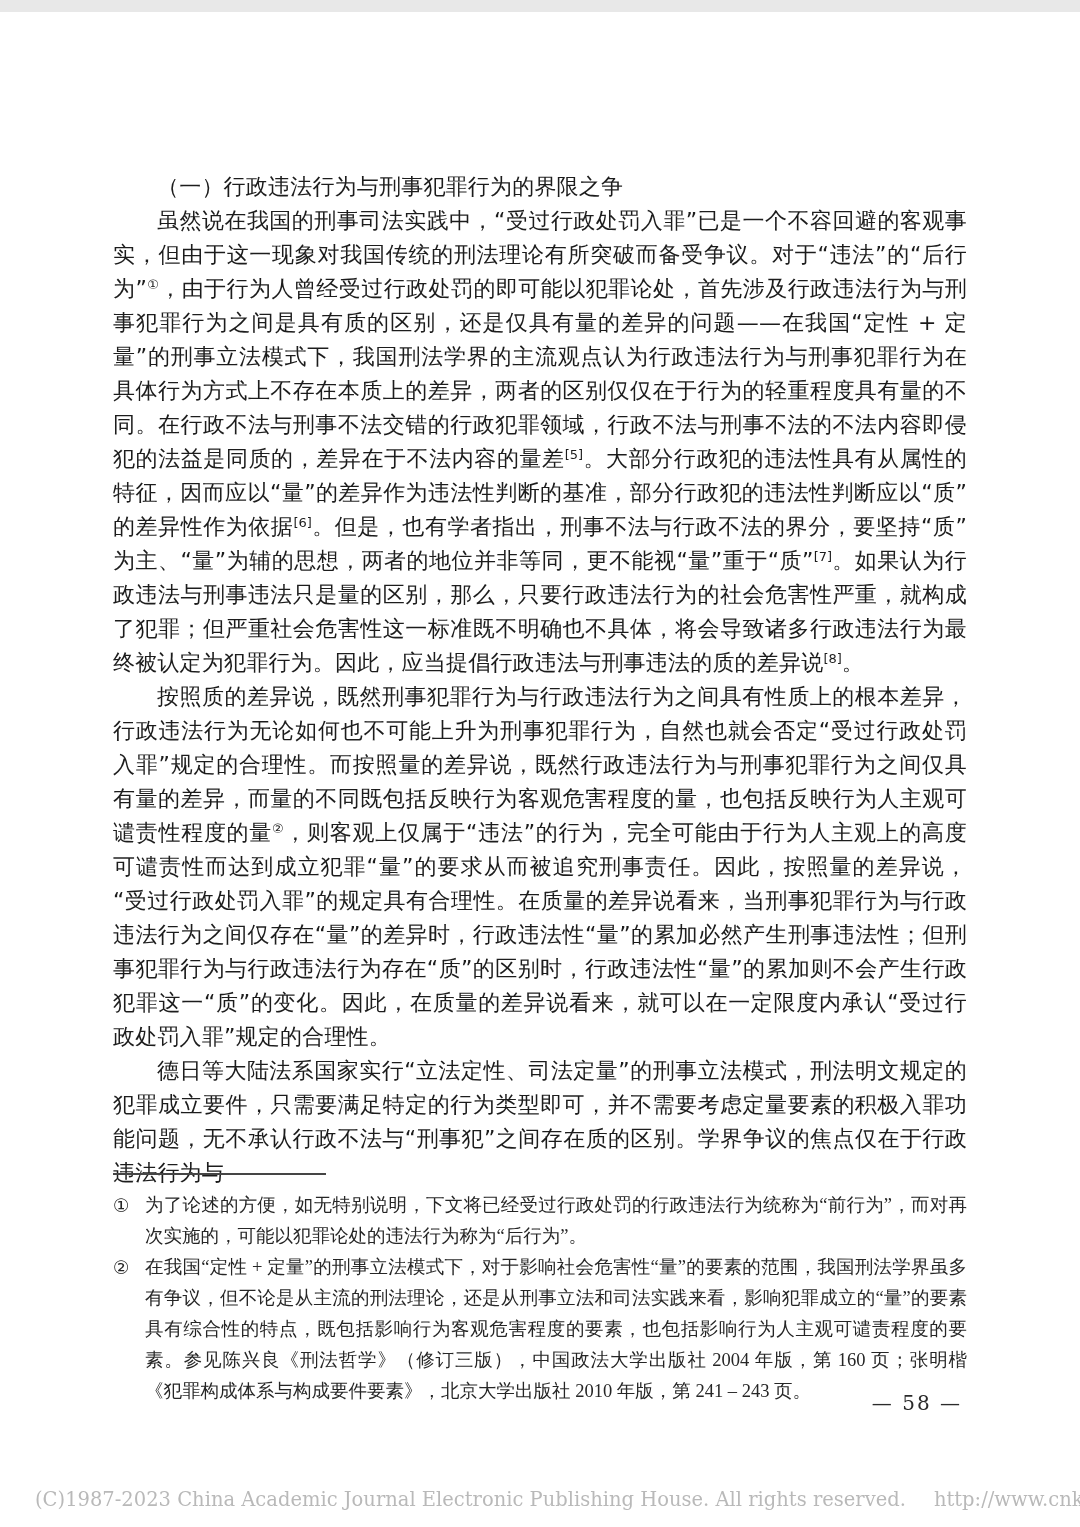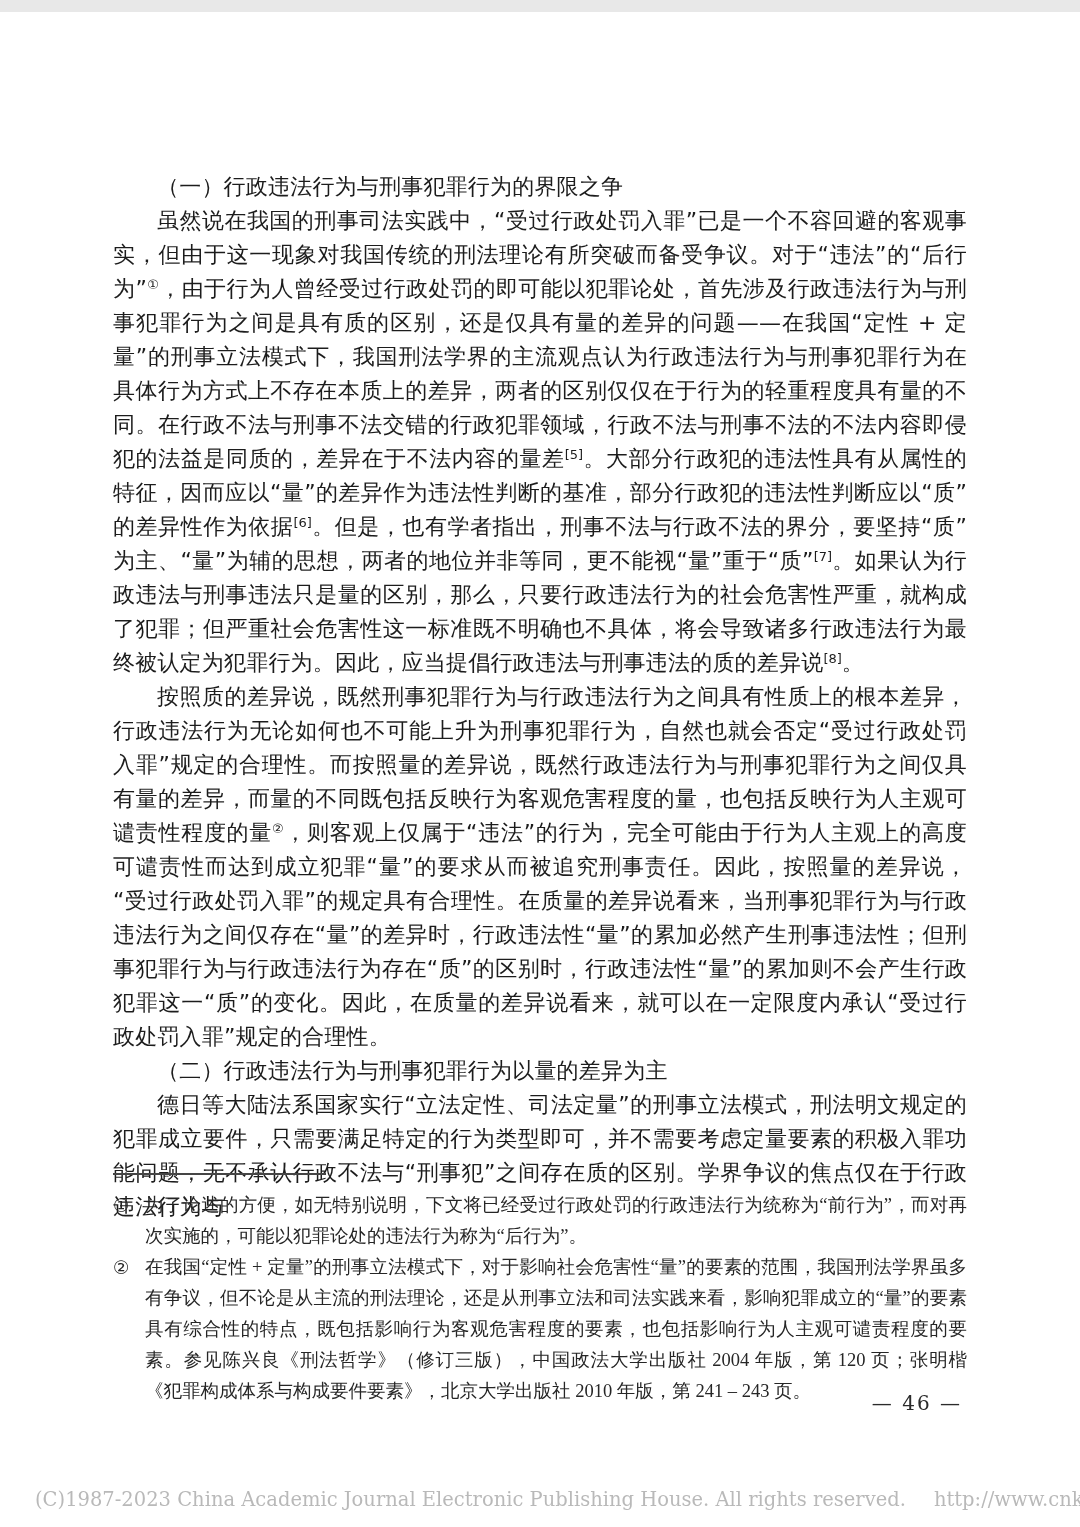--- a/index.html
+++ b/index.html
@@ -54,35 +54,34 @@
   .footer .footer-url{margin-left:28px;}
 </style>
 </head>
 <body>
 
 <div class="page">
   <main class="content">
       <div class="sec-heading">（一）行政违法行为与刑事犯罪行为的界限之争</div>
       <div class="para">虽然说在我国的刑事司法实践中，“受过行政处罚入罪”已是一个不容回避的客观事实，但由于这一现象对我国传统的刑法理论有所突破而备受争议。对于“违法”的“后行为”<sup class="cite">①</sup>，由于行为人曾经受过行政处罚的即可能以犯罪论处，首先涉及行政违法行为与刑事犯罪行为之间是具有质的区别，还是仅具有量的差异的问题——在我国“定性 + 定量”的刑事立法模式下，我国刑法学界的主流观点认为行政违法行为与刑事犯罪行为在具体行为方式上不存在本质上的差异，两者的区别仅仅在于行为的轻重程度具有量的不同。在行政不法与刑事不法交错的行政犯罪领域，行政不法与刑事不法的不法内容即侵犯的法益是同质的，差异在于不法内容的量差<sup class="cite">[5]</sup>。大部分行政犯的违法性具有从属性的特征，因而应以“量”的差异作为违法性判断的基准，部分行政犯的违法性判断应以“质”的差异性作为依据<sup class="cite">[6]</sup>。但是，也有学者指出，刑事不法与行政不法的界分，要坚持“质”为主、“量”为辅的思想，两者的地位并非等同，更不能视“量”重于“质”<sup class="cite">[7]</sup>。如果认为行政违法与刑事违法只是量的区别，那么，只要行政违法行为的社会危害性严重，就构成了犯罪；但严重社会危害性这一标准既不明确也不具体，将会导致诸多行政违法行为最终被认定为犯罪行为。因此，应当提倡行政违法与刑事违法的质的差异说<sup class="cite">[8]</sup>。</div>
       <div class="para">按照质的差异说，既然刑事犯罪行为与行政违法行为之间具有性质上的根本差异，行政违法行为无论如何也不可能上升为刑事犯罪行为，自然也就会否定“受过行政处罚入罪”规定的合理性。而按照量的差异说，既然行政违法行为与刑事犯罪行为之间仅具有量的差异，而量的不同既包括反映行为客观危害程度的量，也包括反映行为人主观可谴责性程度的量<sup class="cite">②</sup>，则客观上仅属于“违法”的行为，完全可能由于行为人主观上的高度可谴责性而达到成立犯罪“量”的要求从而被追究刑事责任。因此，按照量的差异说，“受过行政处罚入罪”的规定具有合理性。在质量的差异说看来，当刑事犯罪行为与行政违法行为之间仅存在“量”的差异时，行政违法性“量”的累加必然产生刑事违法性；但刑事犯罪行为与行政违法行为存在“质”的区别时，行政违法性“量”的累加则不会产生行政犯罪这一“质”的变化。因此，在质量的差异说看来，就可以在一定限度内承认“受过行政处罚入罪”规定的合理性。</div>
-      <div class="sec-heading">（二）行政违法行为与刑事犯罪行为以量的差异为主</div>
       <div class="para">德日等大陆法系国家实行“立法定性、司法定量”的刑事立法模式，刑法明文规定的犯罪成立要件，只需要满足特定的行为类型即可，并不需要考虑定量要素的积极入罪功能问题，无不承认行政不法与“刑事犯”之间存在质的区别。学界争议的焦点仅在于行政违法行为与</div>
     </main>
 
   <div class="footnote-sep"></div>
 
   <section class="footnotes">
       <div class="footnote">
         <span class="fn-marker">①</span>
         <span class="fn-text">为了论述的方便，如无特别说明，下文将已经受过行政处罚的行政违法行为统称为“前行为”，而对再次实施的，可能以犯罪论处的违法行为称为“后行为”。</span>
       </div>
       <div class="footnote">
         <span class="fn-marker">②</span>
-        <span class="fn-text">在我国“定性 + 定量”的刑事立法模式下，对于影响社会危害性“量”的要素的范围，我国刑法学界虽多有争议，但不论是从主流的刑法理论，还是从刑事立法和司法实践来看，影响犯罪成立的“量”的要素具有综合性的特点，既包括影响行为客观危害程度的要素，也包括影响行为人主观可谴责程度的要素。参见陈兴良《刑法哲学》（修订三版），中国政法大学出版社 2004 年版，第 120 页；张明楷《犯罪构成体系与构成要件要素》，北京大学出版社 2010 年版，第 241 – 243 页。</span>
+        <span class="fn-text">在我国“定性 + 定量”的刑事立法模式下，对于影响社会危害性“量”的要素的范围，我国刑法学界虽多有争议，但不论是从主流的刑法理论，还是从刑事立法和司法实践来看，影响犯罪成立的“量”的要素具有综合性的特点，既包括影响行为客观危害程度的要素，也包括影响行为人主观可谴责程度的要素。参见陈兴良《刑法哲学》（修订三版），中国政法大学出版社 2004 年版，第 160 页；张明楷《犯罪构成体系与构成要件要素》，北京大学出版社 2010 年版，第 241 – 243 页。</span>
       </div>
     </section>
 
-  <div class="page-number">— 46 —</div>
+  <div class="page-number">— 58 —</div>
 
   <div class="footer">
     <span class="footer-copy">(C)1987-2023 China Academic Journal Electronic Publishing House. All rights reserved.</span><span class="footer-url">http://www.cnki.net</span>
   </div>
 </div>
 
 </body></html>

